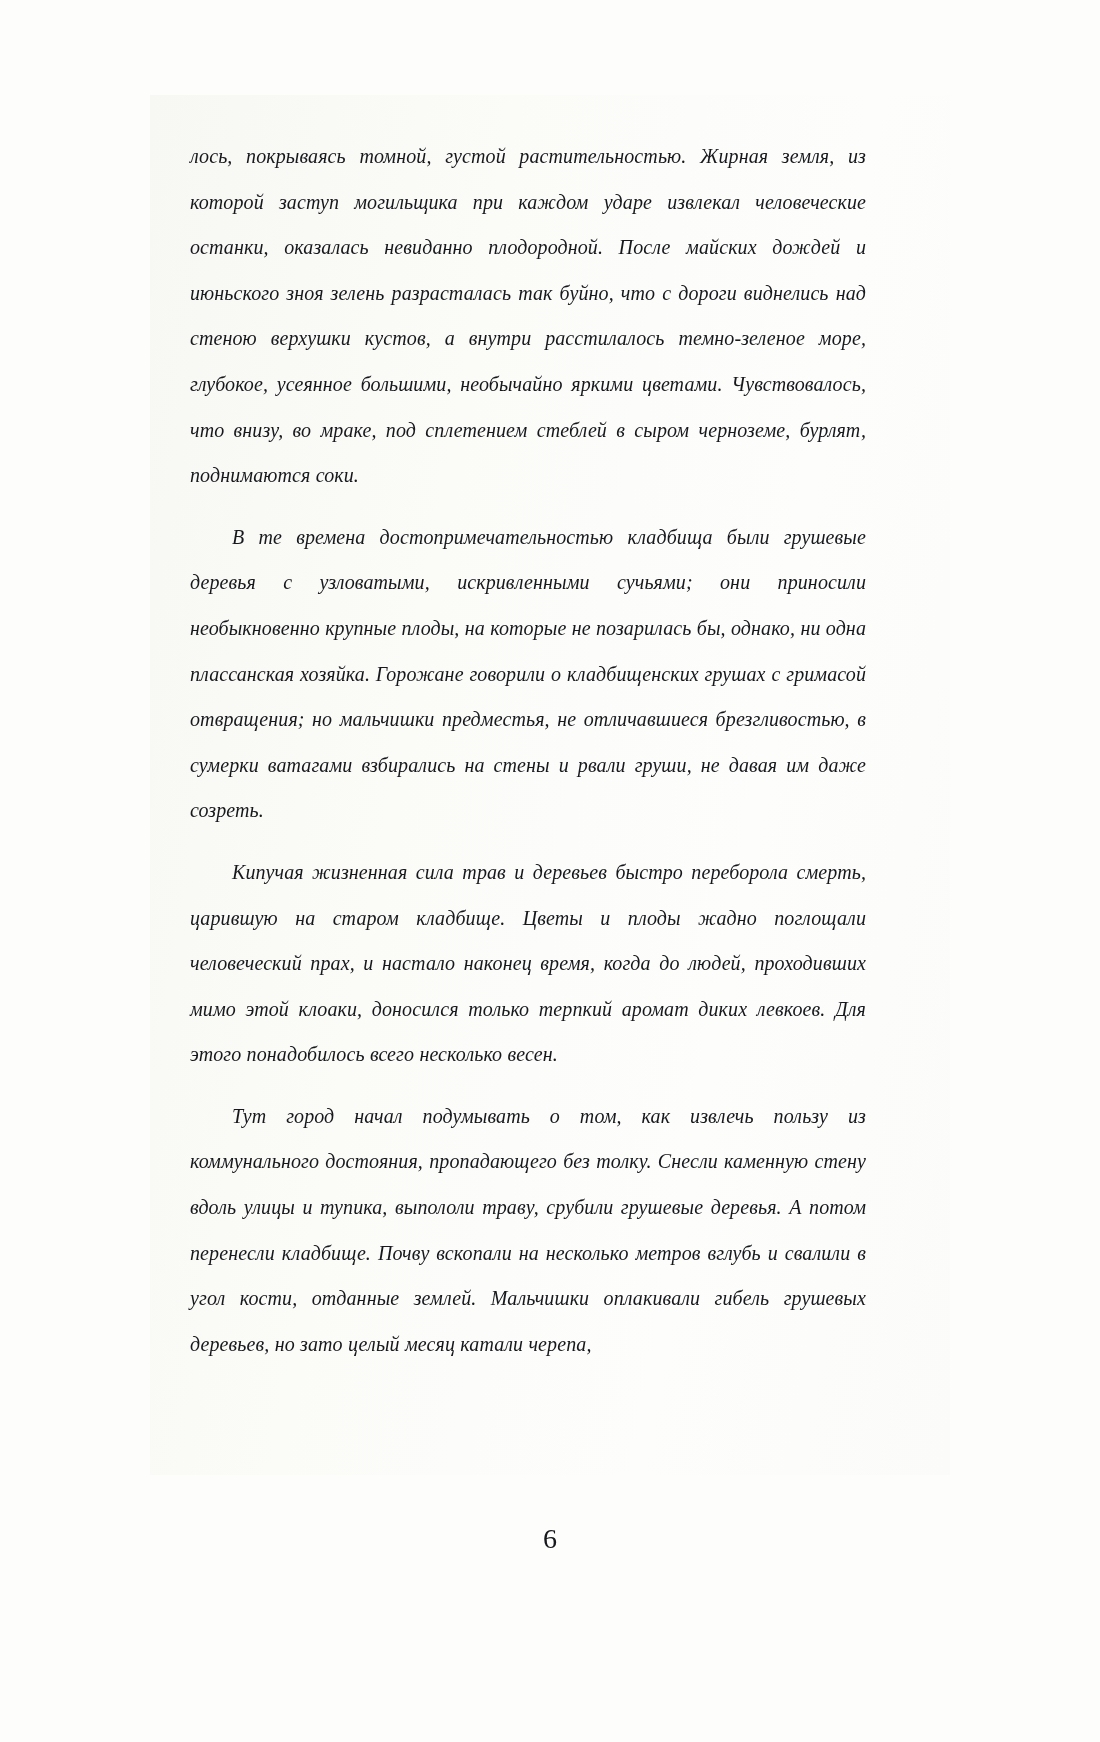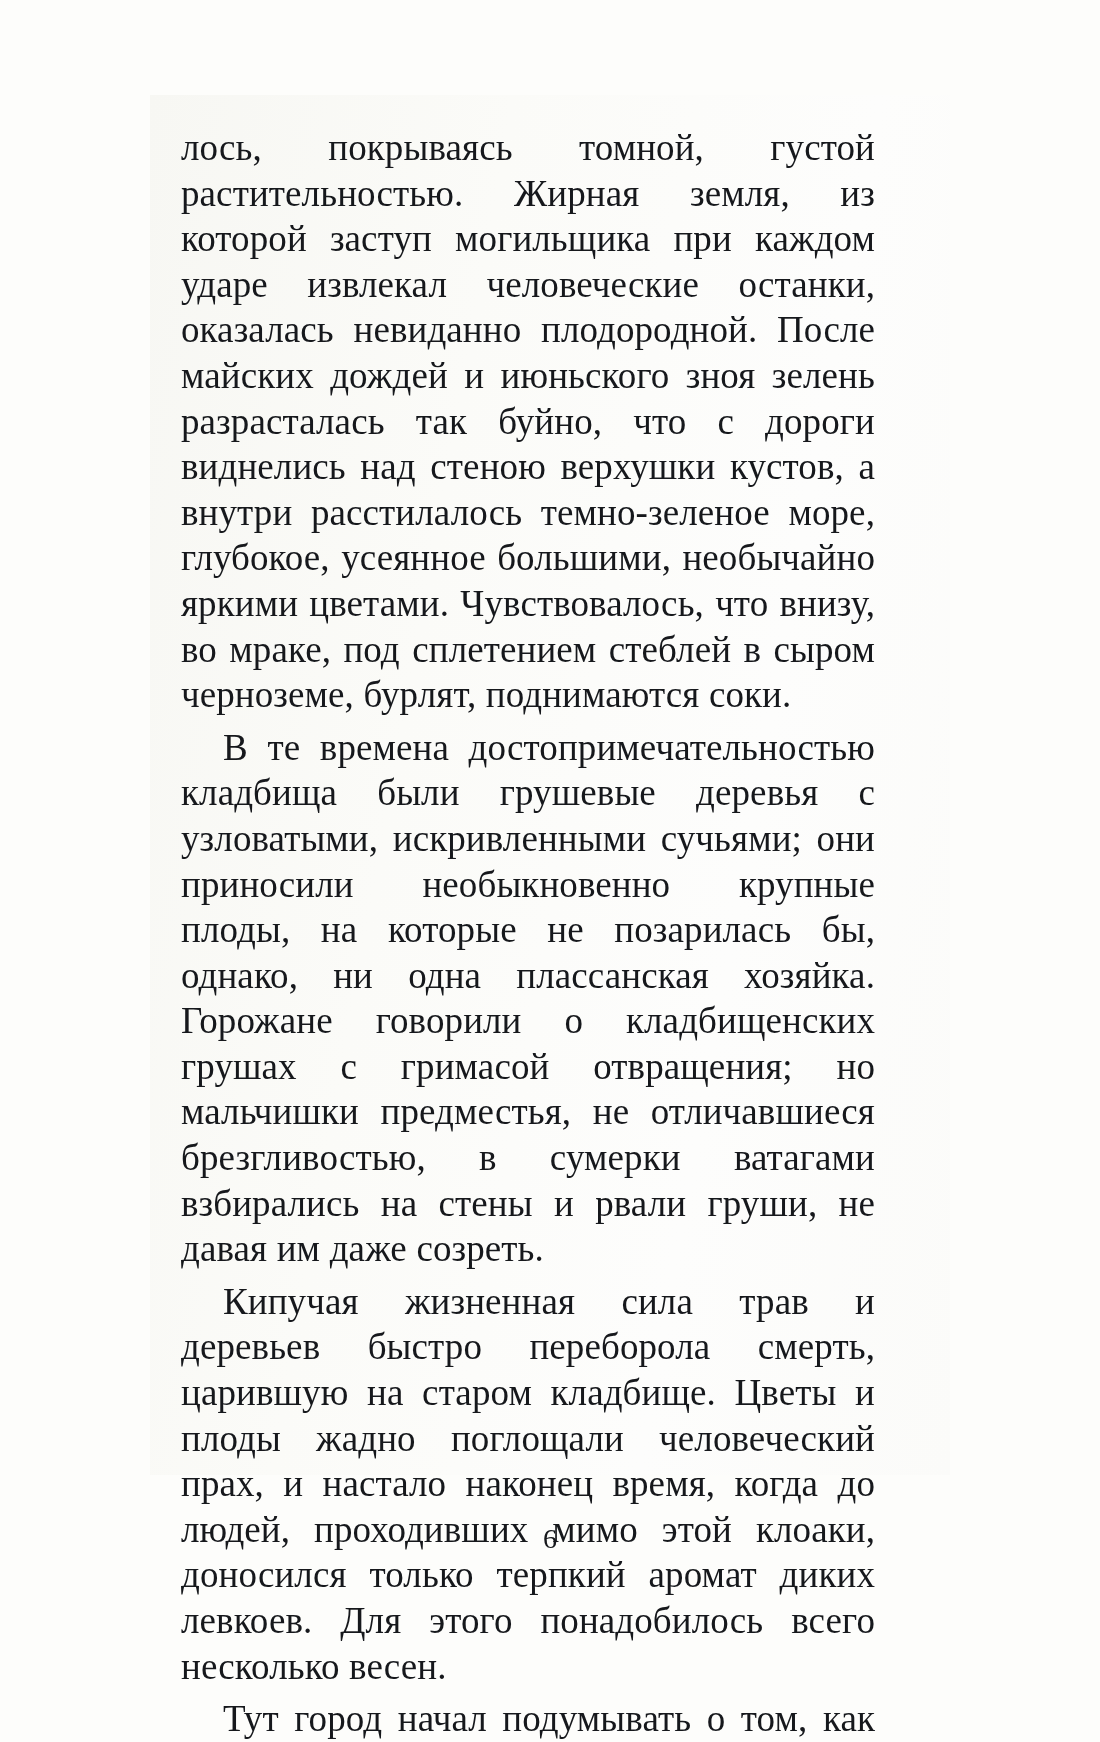--- a/index.html
+++ b/index.html
@@ -29,30 +29,31 @@
   }
 
   .text-block {
     position: absolute;
     left: 174px;
     top: 118px;
     width: 708px;
   }
 
   .para {
-    margin: 7px;
+    margin: 16px;
     text-align: justify;
     text-justify: inter-word;
     text-indent: 42px;
     font-family: "Liberation Serif", "DejaVu Serif", serif;
-    font-size: 37px;
+    font-size: 20px;
     line-height: 45.6px;
     color: #16181c;
     letter-spacing: 0.1px;
     word-spacing: 0.2px;
+    font-style: italic;
     -webkit-font-smoothing: antialiased;
   }
 
   .para.first {
     text-indent: 0;
   }
 
   .page-number {
     position: absolute;
     left: 0;

